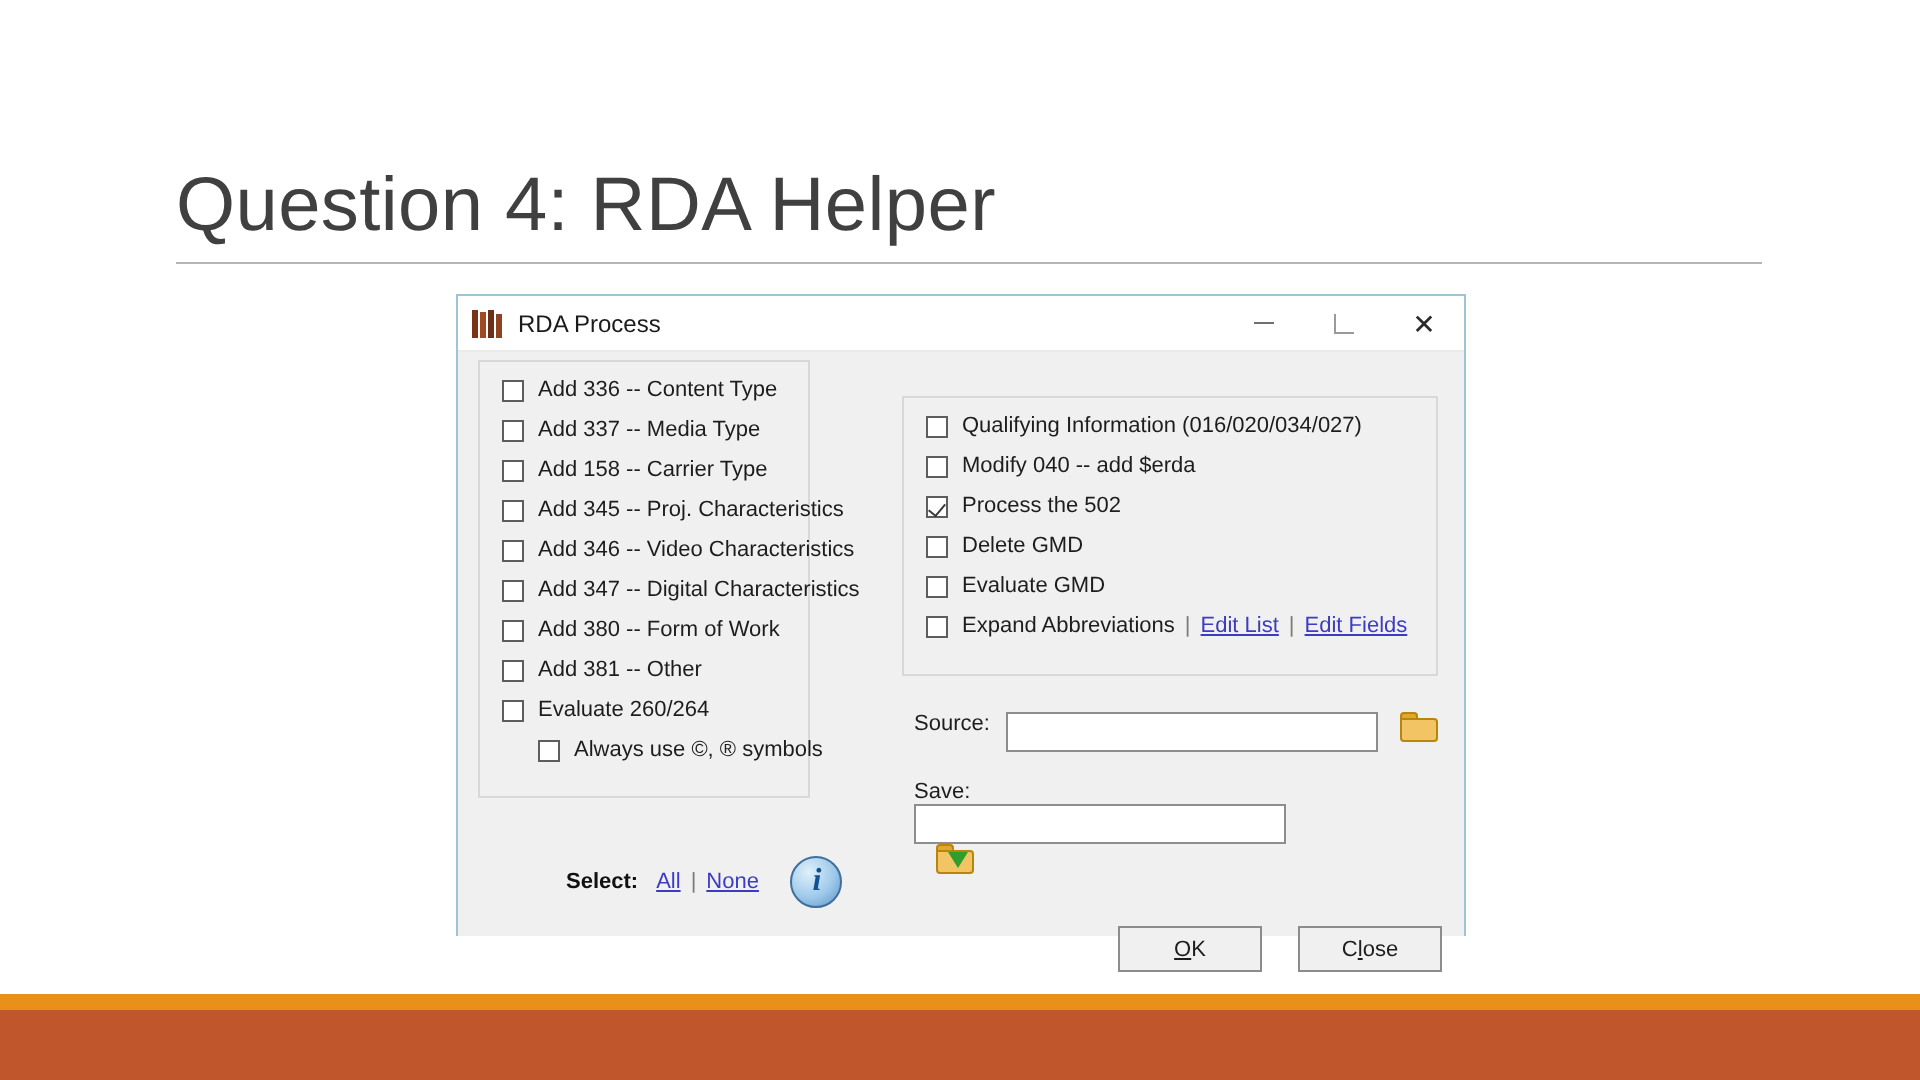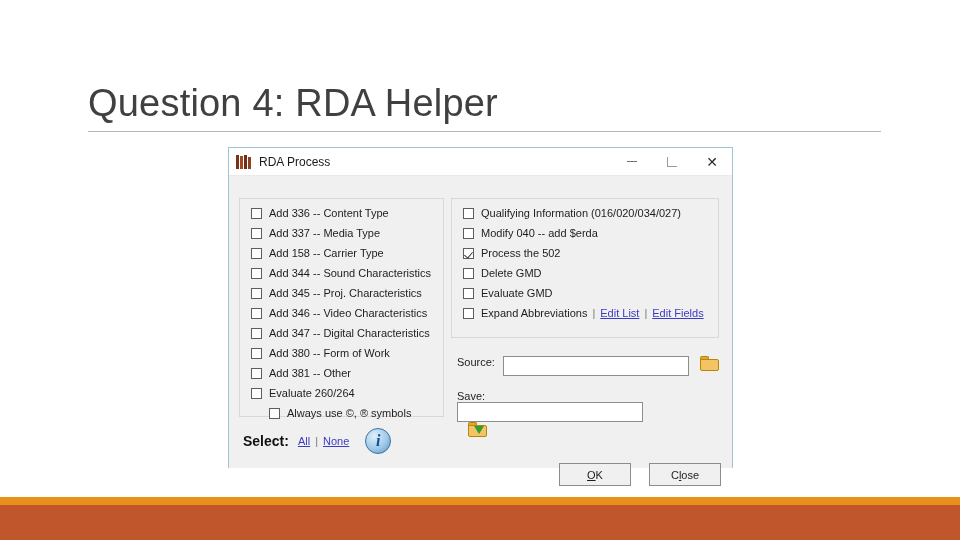--- a/index.html
+++ b/index.html
@@ -136,21 +136,21 @@
     height: calc(100% - 27px);
     background: #f0f0f0;
   }
 
   .group-panel {
     position: absolute;
     background: #f0f0f0;
     border: 1px solid #d8d8d8;
     box-sizing: border-box;
   }
-  .panel-left  { left: 10px;  top: 22px; width: 205px; height: 219px; }
+  .panel-left  { left: 10px;  top: 4px; width: 166px; height: 219px; }
   .panel-right { left: 222px; top: 22px; width: 268px; height: 140px; }
 
   .chk-row {
     display: flex;
     align-items: center;
     height: 20px;
     padding-left: 11px;
   }
   .chk-row.indent { padding-left: 29px; }
 
@@ -252,23 +252,24 @@
   
   .select-row {
     position: absolute;
     left: 14px;
     top: 252px;
     display: flex;
     align-items: center;
   }
   .select-label {
     font-weight: bold;
-    font-size: 14px;
+    font-size: 11px;
     color: #111111;
     margin-right: 9px;
+    margin-left: 40px;
   }
   .info-icon {
     margin-left: 16px;
     width: 26px;
     height: 26px;
     border-radius: 50%;
     background: radial-gradient(circle at 35% 30%, #dff0fb 0%, #9ec9ea 55%, #5a93c6 100%);
     border: 1px solid #3f6f9c;
     box-sizing: border-box;
     display: flex;
@@ -338,24 +339,20 @@
       <div class="chk-row">
         <span class="checkbox"></span>
         <span class="chk-label">Add 337 -- Media Type</span>
       </div>
       <div class="chk-row">
         <span class="checkbox"></span>
         <span class="chk-label">Add 158 -- Carrier Type</span>
       </div>
       <div class="chk-row">
         <span class="checkbox"></span>
-        <span class="chk-label">Add 344 -- Sound Characteristics</span>
-      </div>
-      <div class="chk-row">
-        <span class="checkbox"></span>
         <span class="chk-label">Add 345 -- Proj. Characteristics</span>
       </div>
       <div class="chk-row">
         <span class="checkbox"></span>
         <span class="chk-label">Add 346 -- Video Characteristics</span>
       </div>
       <div class="chk-row">
         <span class="checkbox"></span>
         <span class="chk-label">Add 347 -- Digital Characteristics</span>
       </div>

